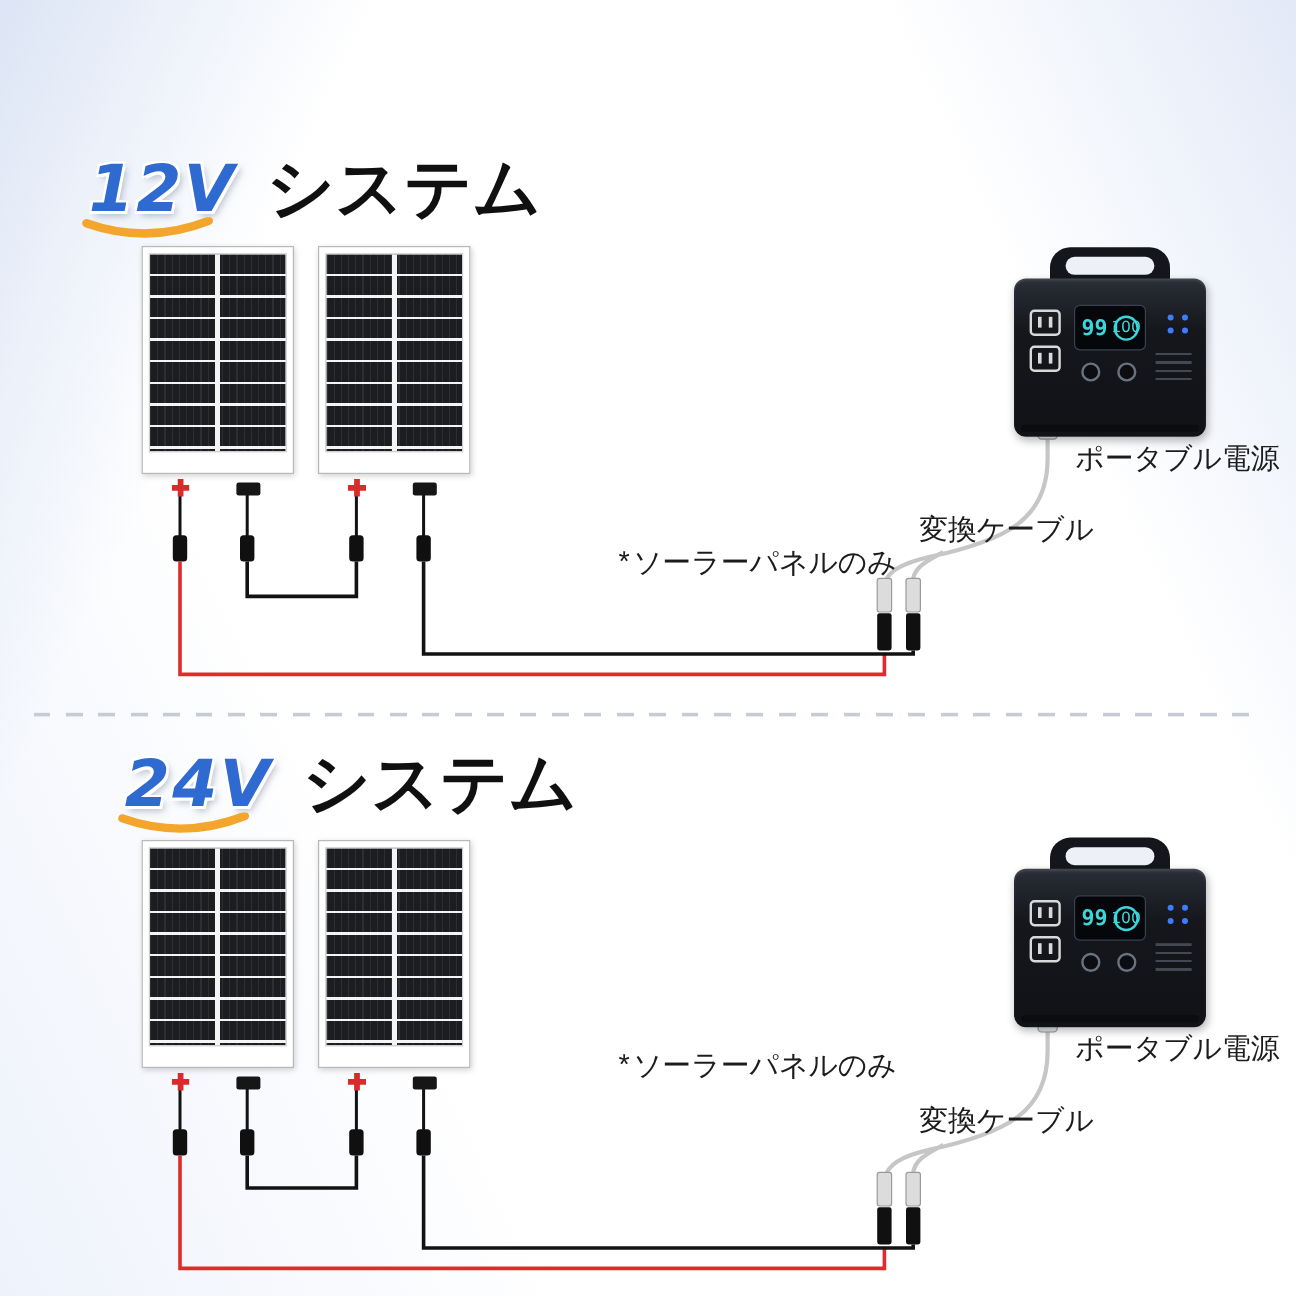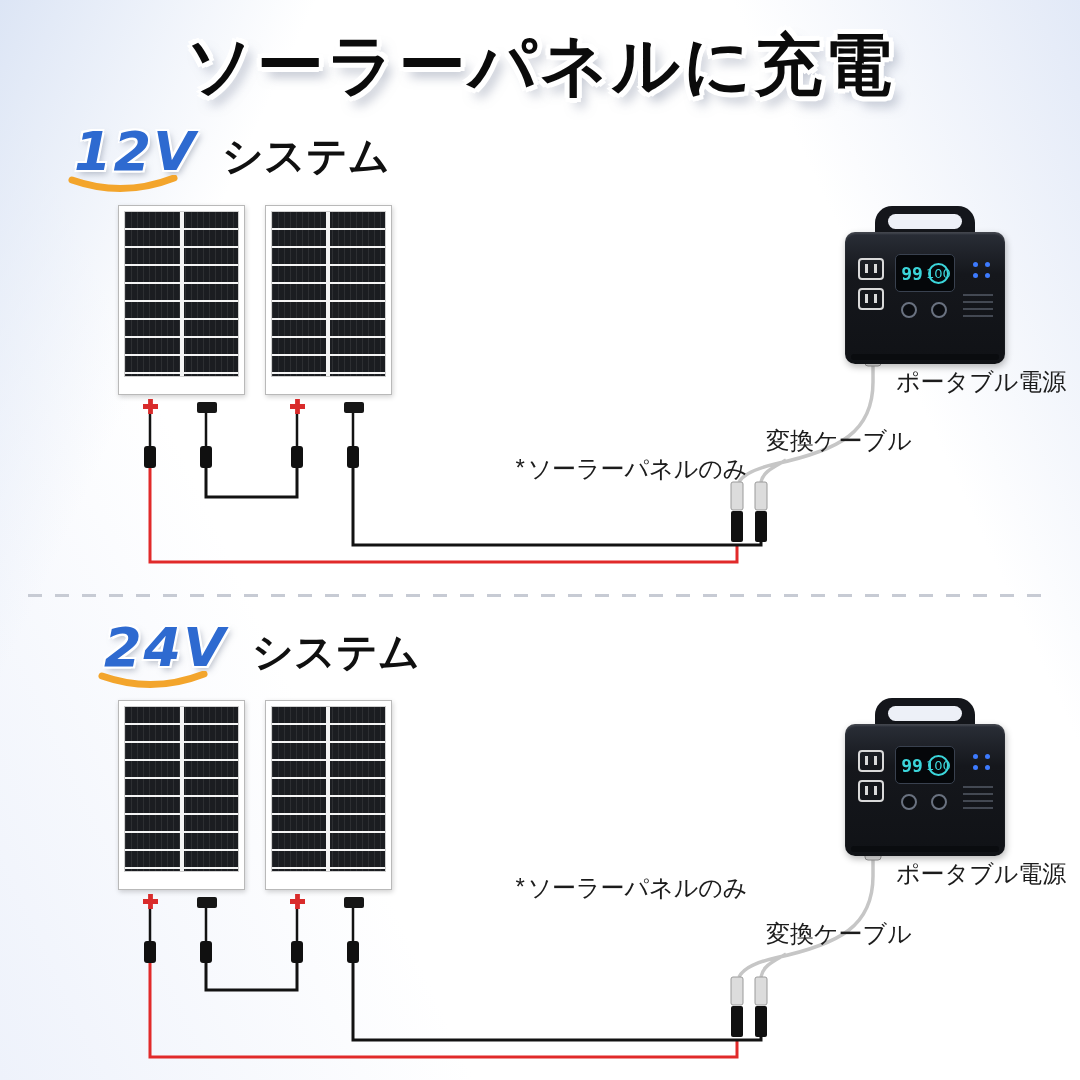--- a/index.html
+++ b/index.html
@@ -27,21 +27,21 @@
   }
 
   .heading{ position:absolute; white-space:nowrap; }
   .volt{
     position:relative; display:inline-block; font-size:54px; font-weight:900; font-style:italic;
     color:#2e6ad0; letter-spacing:2px;
     text-shadow:-2px -2px 0 #fff,2px -2px 0 #fff,-2px 2px 0 #fff,2px 2px 0 #fff,3px 4px 6px rgba(120,130,150,.5);
   }
   .swoosh{ position:absolute; left:-6px; right:-6px; bottom:-12px; height:20px; }
   .sys{
-    display:inline-block; margin-left:20px; font-size:41px; font-weight:900; color:#101010;
+    display:inline-block; margin-left:20px; font-size:56px; font-weight:900; color:#101010;
     vertical-align:baseline;
     text-shadow:-2px -2px 0 #fff,2px -2px 0 #fff,-2px 2px 0 #fff,2px 2px 0 #fff;
   }
 
   
   .solar-panel{
     position:absolute; width:127px; height:190px; background:#fff;
     border:1px solid #b9b9b9; padding:5px;
     box-shadow:1px 2px 5px rgba(0,0,0,.18);
   }
@@ -142,21 +142,20 @@
       <rect x="865" y="846" width="16" height="14" rx="3" fill="#e4e4e4" stroke="#9a9a9a"></rect>
       <g>
         <rect x="731" y="977" width="12" height="28" rx="2" fill="#dcdcdc" stroke="#9a9a9a"></rect>
         <rect x="755" y="977" width="12" height="28" rx="2" fill="#dcdcdc" stroke="#9a9a9a"></rect>
         <rect x="731" y="1006" width="12" height="31" rx="2" fill="#101010"></rect>
         <rect x="755" y="1006" width="12" height="31" rx="2" fill="#101010"></rect>
       </g>
     </g>
   </svg>
 
-  <h1 class="title">ソーラーパネルに充電</h1>
 
   <div>
     <div class="heading" style="left:74px; top:120px;">
       <span class="volt">
         <span>12V</span>
         <svg class="swoosh" viewBox="0 0 110 20" preserveAspectRatio="none">
           <path d="M4,5 Q55,23 106,3" stroke="#f3a52c" stroke-width="7" fill="none" stroke-linecap="round"></path>
         </svg>
       </span>
       <span class="sys">システム</span>

